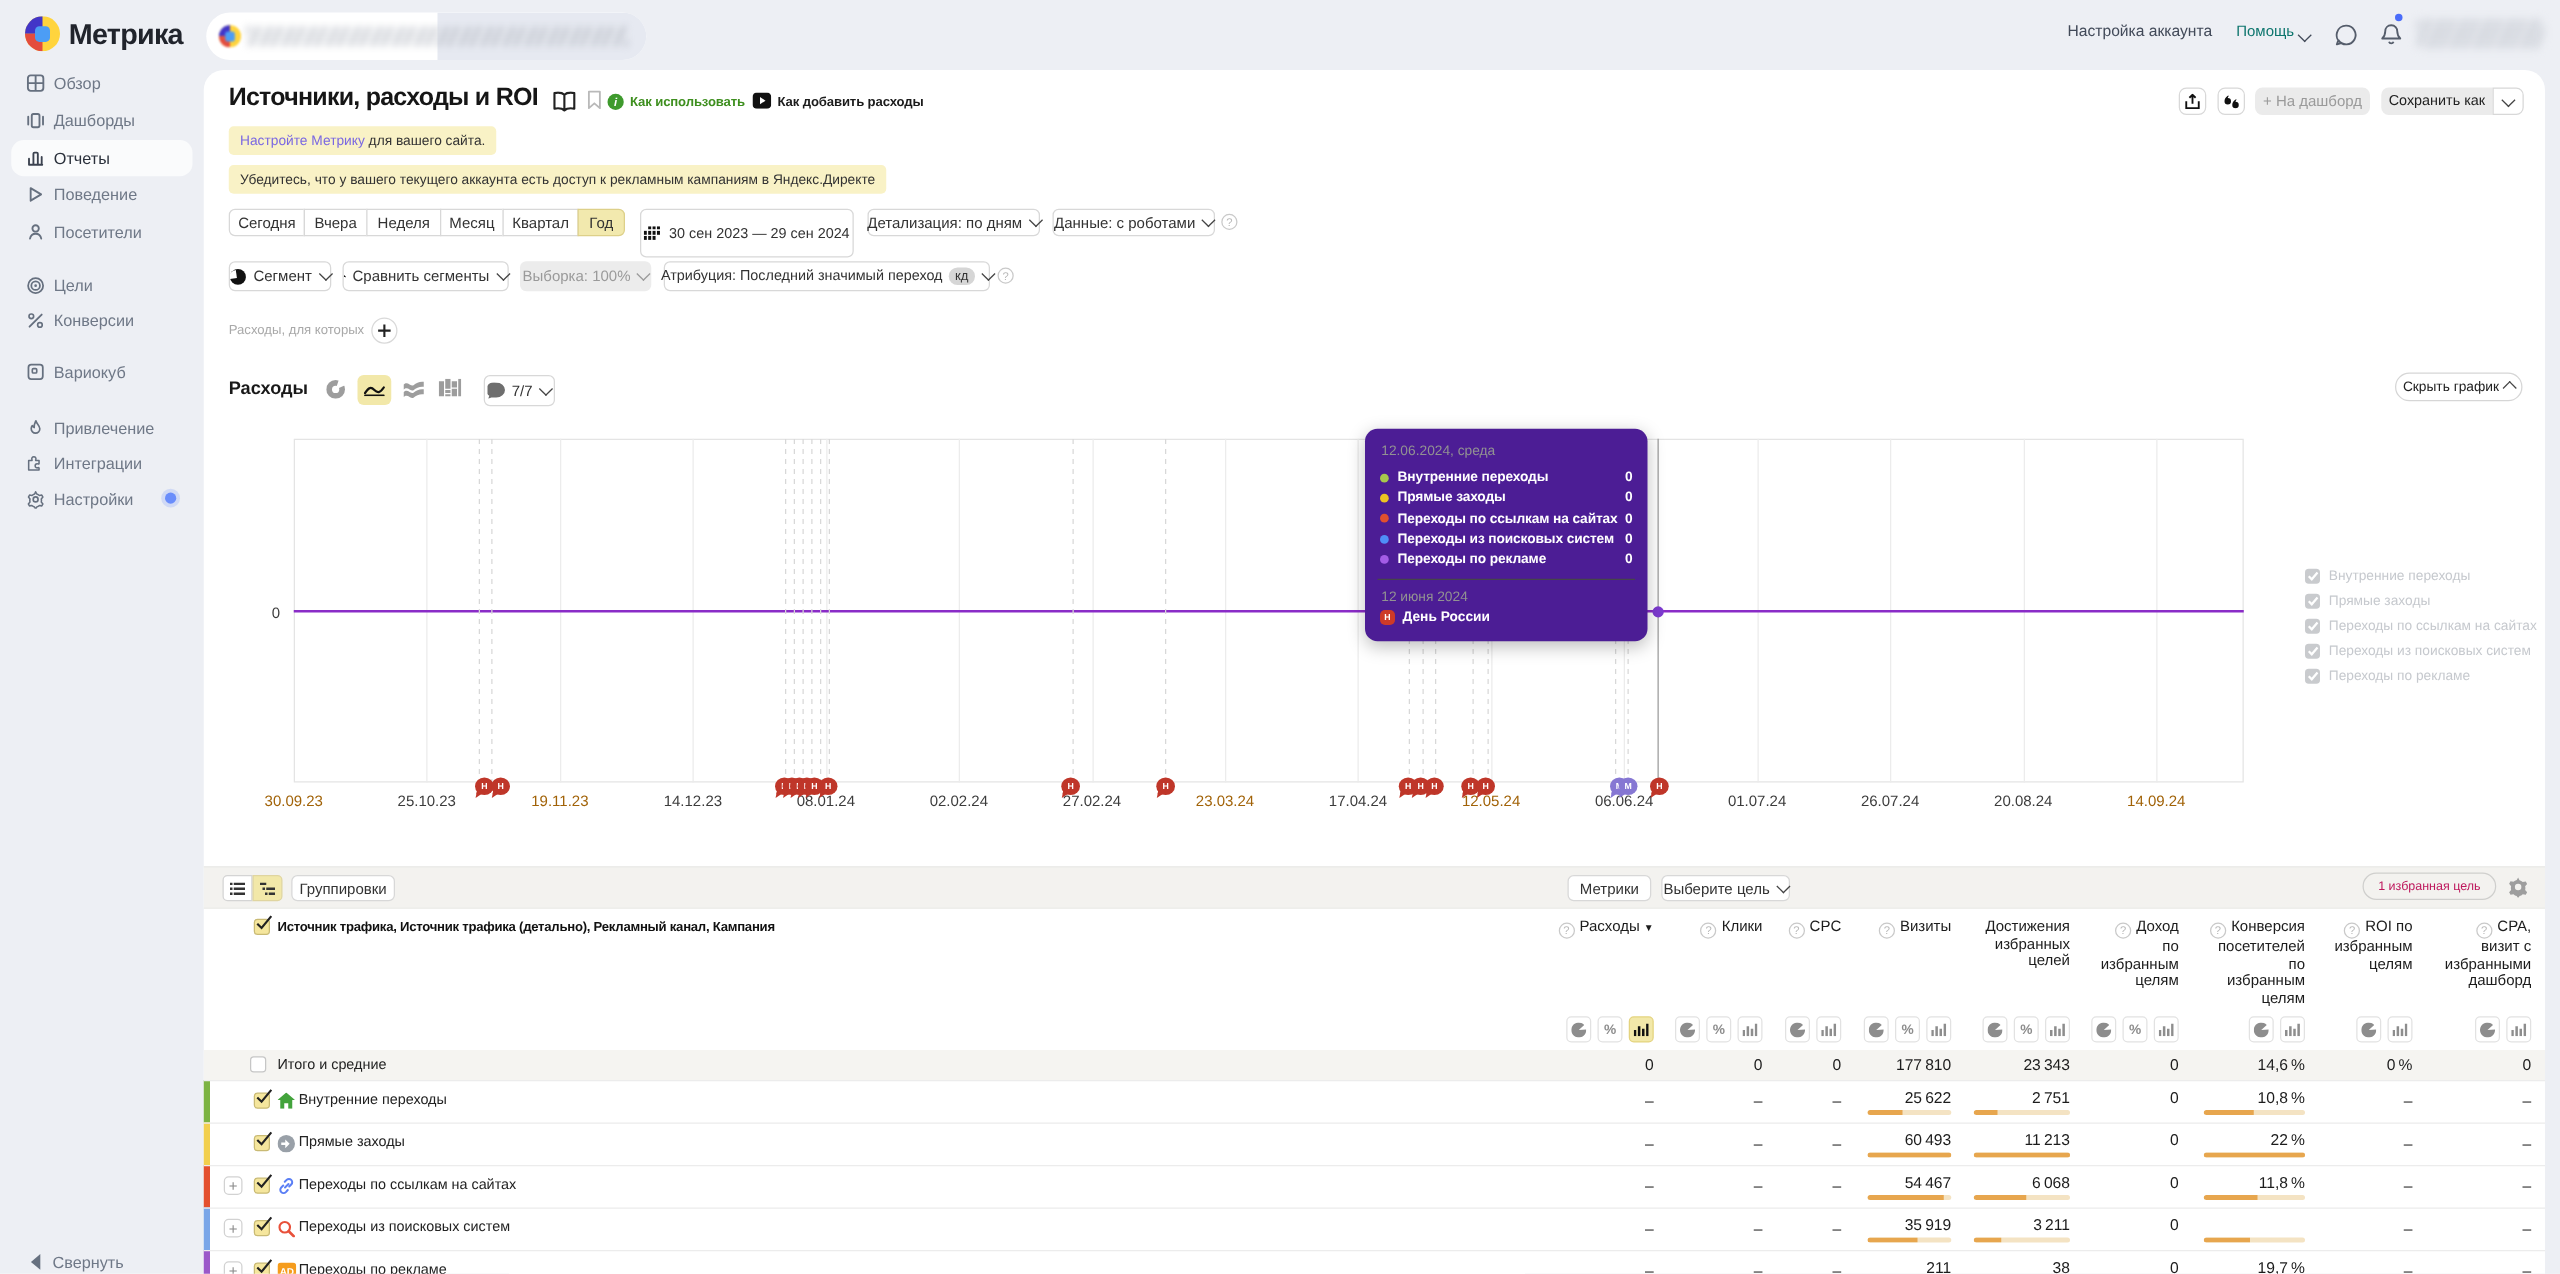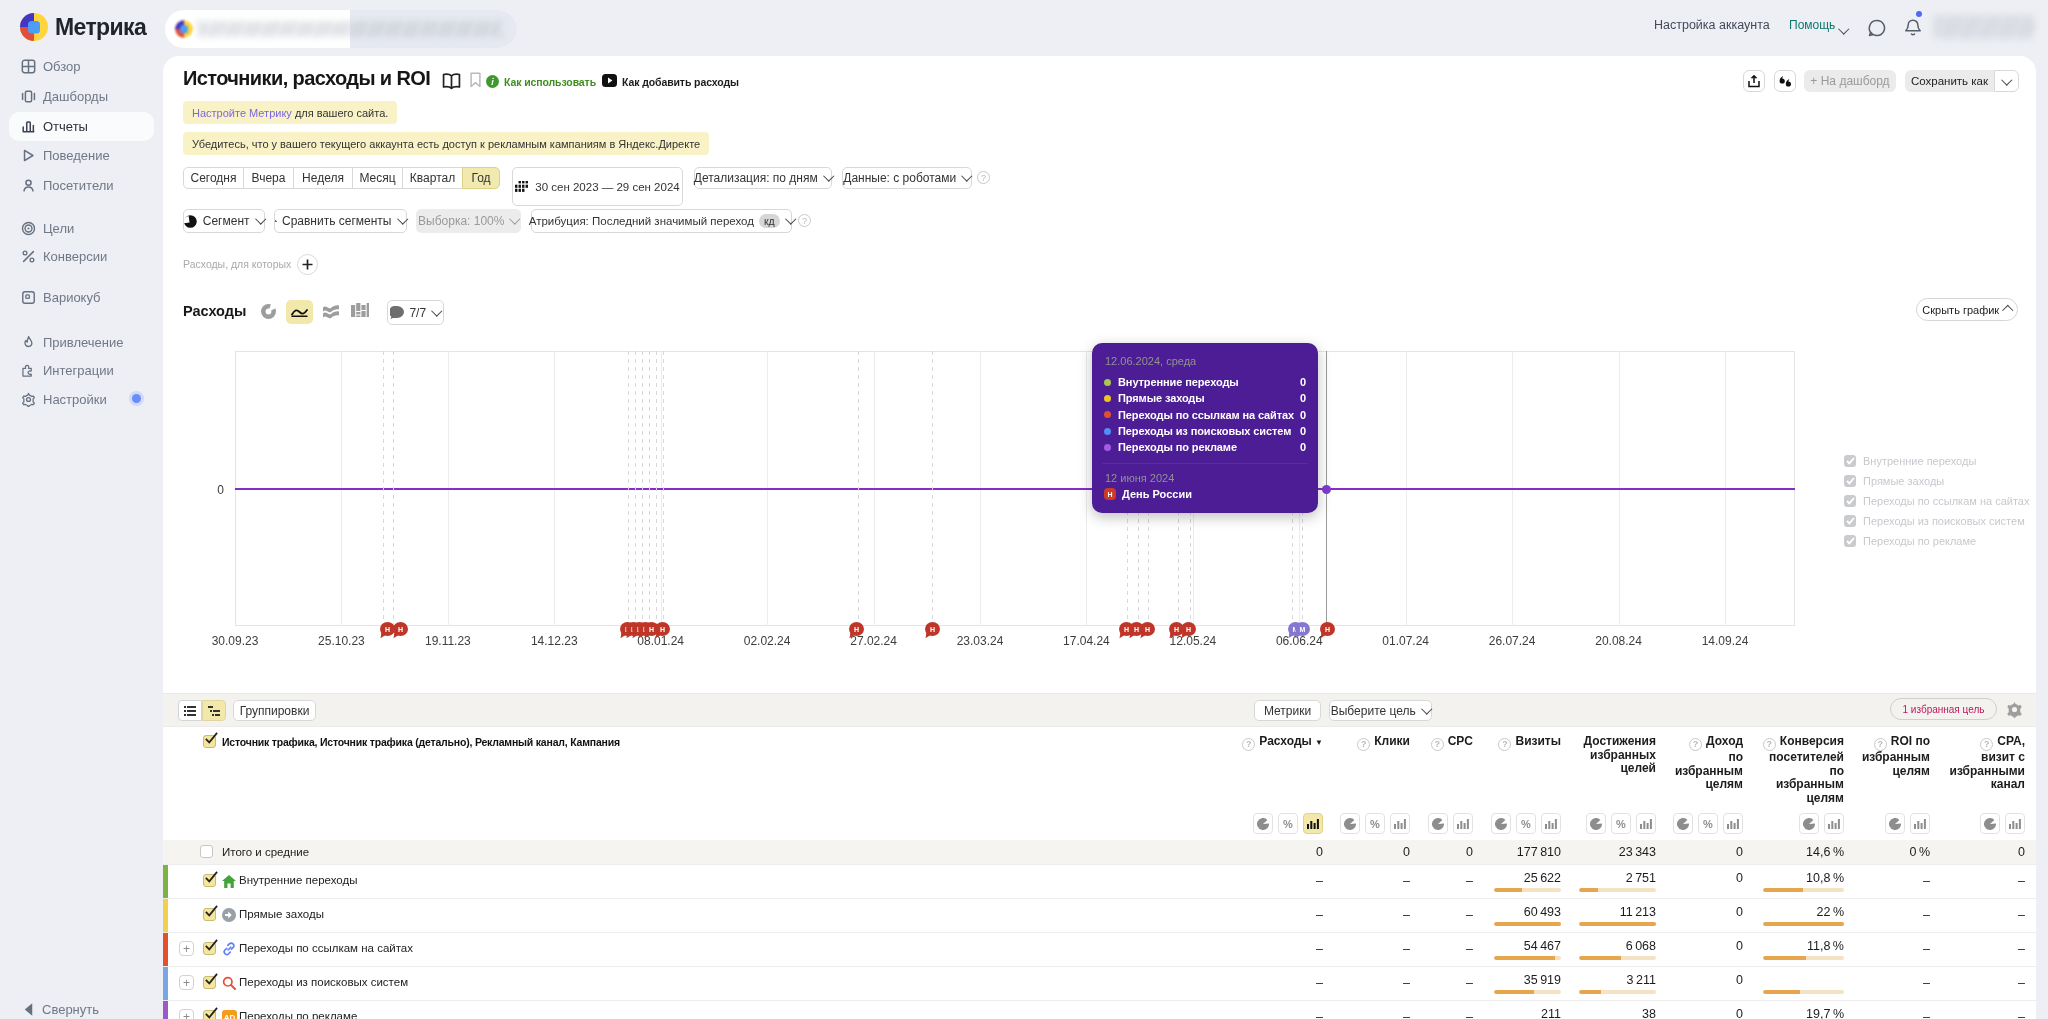--- a/index.html
+++ b/index.html
@@ -10,31 +10,31 @@
   .panel{left:163px;top:56px;width:1873px;height:963px;background:#fff;border-radius:16px 16px 0 0}
   .nav-item{height:29px;display:flex;align-items:center;color:#6f7887;font-size:13px;left:0;width:163px}
   .nav-item svg{margin-left:21px;margin-right:7px;flex:0 0 auto;width:15px;height:15px}
   .btn{border:1px solid #d8d8d8;background:#fff;border-radius:5px;display:flex;align-items:center;justify-content:center;font-size:12px;color:#333;box-sizing:border-box;white-space:nowrap}
   .seg{position:absolute;display:flex;align-items:center;justify-content:center;font-size:12px;color:#333;box-sizing:border-box;border:1px solid #d8d8d8;background:#fff;white-space:nowrap}
   .chev{width:6.5px;height:6.5px;border-right:1.5px solid #444;border-bottom:1.5px solid #444;transform:rotate(45deg);display:inline-block;margin-left:7px;margin-top:-4px;flex:0 0 auto}
   .qm{width:13px;height:13px;border-radius:50%;border:1px solid #c9c9c9;color:#b9b9b9;font-size:9px;display:inline-flex;align-items:center;justify-content:center;box-sizing:border-box}
   .gline{width:1px;background:#ececec;top:351px;height:275px}
   .dline{width:1px;top:351px;height:275px;background:repeating-linear-gradient(to bottom,#d8d8d8 0 4px,transparent 4px 8px)}
   .xlab{top:634px;font-size:12px;color:#3c3c3c;width:70px;margin-left:-35px;text-align:center}
-  .xlab.red{color:#404040}
+  .xlab.red{color:#a16207}
   .bub{width:15px;height:14px;border-radius:50%;background:#bf3629;color:#fff;font-size:7px;font-weight:bold;display:flex;align-items:center;justify-content:center;top:622px}
   .bub:after{content:"";position:absolute;left:1px;bottom:-3px;border:3px solid transparent;border-top-color:#bf3629;border-left-color:#bf3629;transform:rotate(12deg)}
   .bub.pur{background:#8677d3}.bub.pur:after{border-top-color:#8677d3;border-left-color:#8677d3}
   .leg{display:flex;align-items:center;height:20px;color:#c6c9ce;font-size:11px;white-space:nowrap}
   .leg .cb{width:12px;height:12px;border-radius:3px;background:#c9cbce;margin-right:7px;display:flex;align-items:center;justify-content:center;flex:0 0 auto}
   .tt-row{display:flex;align-items:center;height:16.3px;color:#fff;font-size:11px;font-weight:bold;white-space:nowrap;letter-spacing:-0.1px}
   .tt-row .dot{width:7px;height:7px;border-radius:50%;margin:0 7px 0 0;flex:0 0 auto}
   .mbtn{width:20px;height:21px;border:1px solid #e2e2e2;border-radius:4px;background:#fff;display:flex;align-items:center;justify-content:center;box-sizing:border-box}
   .mbtn.sel{background:#f2e8a9;border-color:#e4d37e}
-  .colh{font-size:12px;font-weight:bold;color:#1c1c1c;line-height:13.5px;text-align:right;white-space:nowrap}
+  .colh{font-size:12px;font-weight:normal;color:#1c1c1c;line-height:13.5px;text-align:right;white-space:nowrap}
   .val{font-size:12.5px;color:#1c1c1c;text-align:right;width:110px}
   .rowbar{height:4px;border-radius:2px;background:#f4e3c3;overflow:hidden}
   .rowbar i{display:block;height:4px;background:#e7a64e;border-radius:2px 0 0 2px}
   .ycb{width:13px;height:13px;background:#f5e69d;border:1px solid #c9ba74;border-radius:3px;box-sizing:border-box}
   .plus{width:15px;height:15px;border:1px solid #d2d2d2;border-radius:4px;color:#8a8a8a;font-size:12px;display:flex;align-items:center;justify-content:center;background:#fff;box-sizing:border-box}
   .rbar{width:5px;left:163px}
 </style>
 </head>
 <body>
 
@@ -424,21 +424,21 @@
 
 <div id="colheads">
     <div class="a colh" style="left:1123px;top:735px;width:200px"><span class="qm" style="vertical-align:-2px;margin-right:4px">?</span>Расходы&nbsp;<span style="font-size:8px">▼</span></div>
     <div class="a colh" style="left:1210px;top:735px;width:200px"><span class="qm" style="vertical-align:-2px;margin-right:4px">?</span>Клики</div>
     <div class="a colh" style="left:1273px;top:735px;width:200px"><span class="qm" style="vertical-align:-2px;margin-right:4px">?</span>CPC</div>
     <div class="a colh" style="left:1361px;top:735px;width:200px"><span class="qm" style="vertical-align:-2px;margin-right:4px">?</span>Визиты</div>
     <div class="a colh" style="left:1456px;top:735px;width:200px">Достижения<div>избранных</div><div>целей</div></div>
     <div class="a colh" style="left:1543px;top:735px;width:200px"><span class="qm" style="vertical-align:-2px;margin-right:4px">?</span>Доход<div>по</div><div>избранным</div><div>целям</div></div>
     <div class="a colh" style="left:1644px;top:735px;width:200px"><span class="qm" style="vertical-align:-2px;margin-right:4px">?</span>Конверсия<div>посетителей</div><div>по</div><div>избранным</div><div>целям</div></div>
     <div class="a colh" style="left:1730px;top:735px;width:200px"><span class="qm" style="vertical-align:-2px;margin-right:4px">?</span>ROI по<div>избранным</div><div>целям</div></div>
-    <div class="a colh" style="left:1825px;top:735px;width:200px"><span class="qm" style="vertical-align:-2px;margin-right:4px">?</span>CPA,<div>визит с</div><div>избранными</div><div>канал</div></div>
+    <div class="a colh" style="left:1825px;top:735px;width:200px"><span class="qm" style="vertical-align:-2px;margin-right:4px">?</span>CPA,<div>визит с</div><div>избранными</div><div>дашборд</div></div>
   </div>
 <div id="mbtns">
     <div class="a mbtn " style="left:1253px;top:813px">
       <svg width="12" height="12" viewBox="0 0 12 12">
         <path d="M6 6 L10.4 1.9 A6 6 0 1 0 12 5.6 Z" fill="#8d8d8d"></path>
       </svg>
     </div>
     <div class="a mbtn " style="left:1278px;top:813px">
       <span style="font-size:11px;color:#8d8d8d;font-weight:bold">%</span>
     </div>

